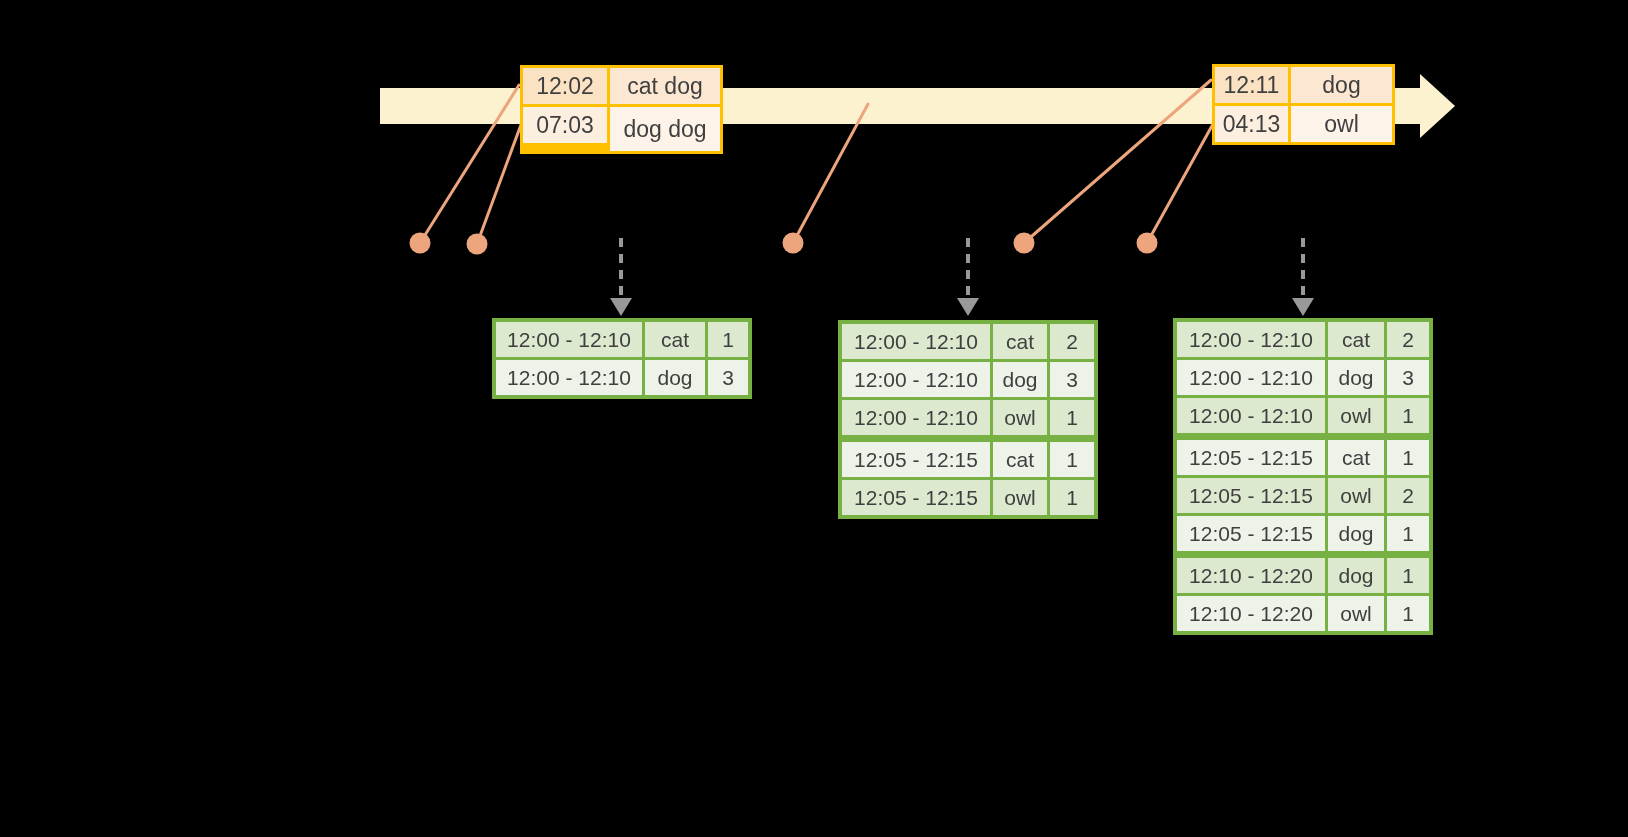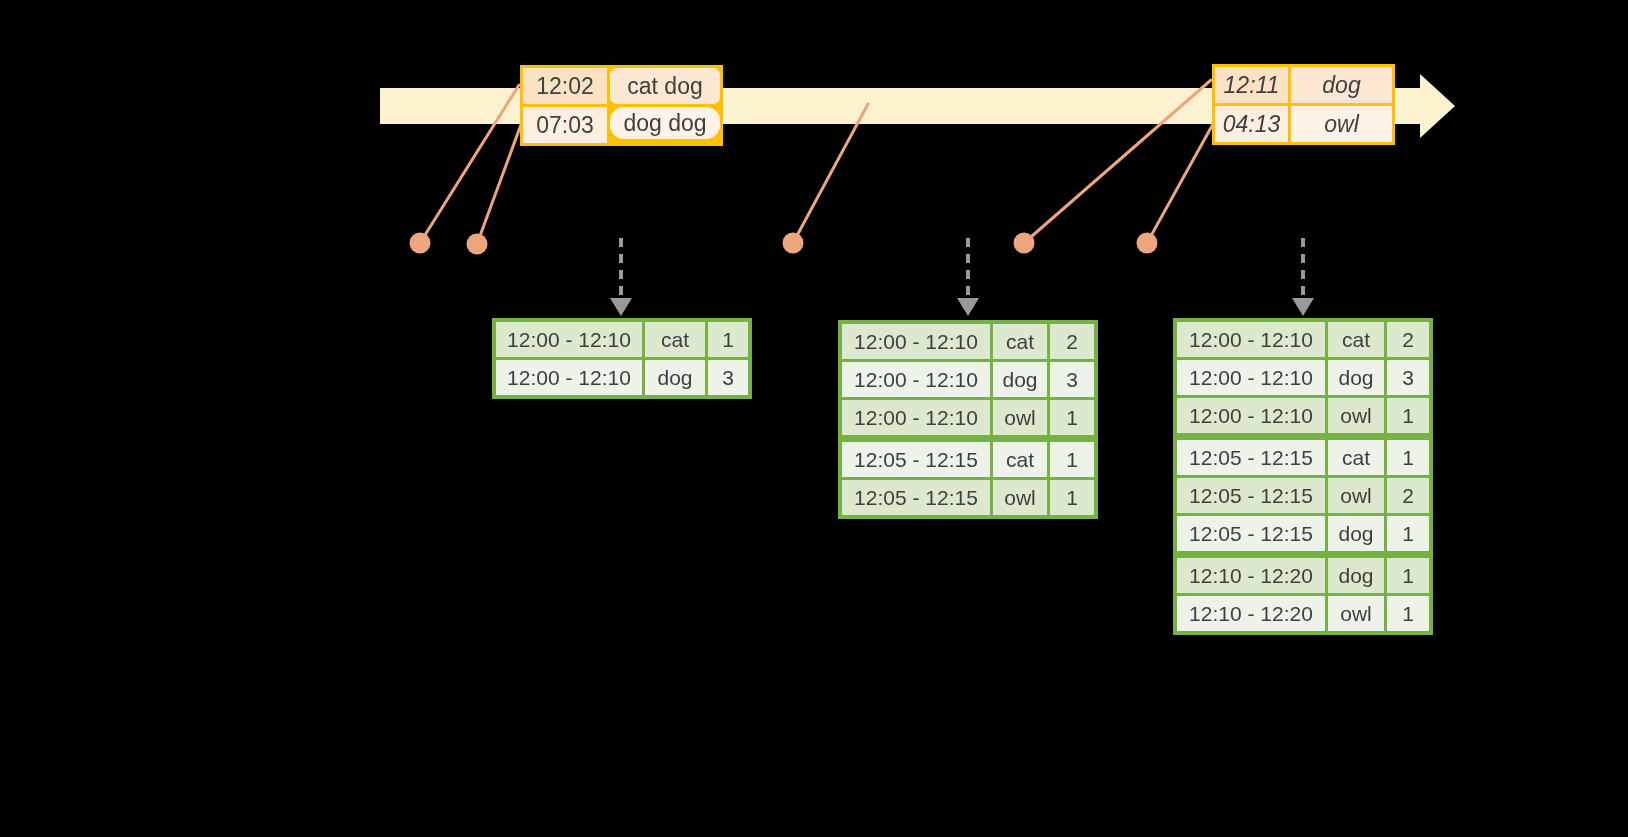--- a/index.html
+++ b/index.html
@@ -52,28 +52,28 @@
     <polygon points="610,298 632,298 621,316" fill="#999999"></polygon>
     <line x1="968" y1="238" x2="968" y2="300" stroke="#999999" stroke-width="4" stroke-dasharray="9 7"></line>
     <polygon points="957,298 979,298 968,316" fill="#999999"></polygon>
     <line x1="1303" y1="238" x2="1303" y2="300" stroke="#999999" stroke-width="4" stroke-dasharray="9 7"></line>
     <polygon points="1292,298 1314,298 1303,316" fill="#999999"></polygon>
   </svg>
 <div id="tables">
     <div class="event-table" style="left: 520px; top: 65px;">
       <div class="trow">
         <div class="cell edark-t" style="width: 84px; height: 36px;">12:02</div>
-        <div class="cell edark-w" style="width: 110px; height: 36px; border-radius: 7px;">cat dog</div>
+        <div class="cell edark-w" style="width: 110px; height: 36px;">cat dog</div>
       </div>
       <div class="trow">
         <div class="cell elight-t" style="width: 84px; height: 36px;">07:03</div>
-        <div class="cell elight-w" style="width: 110px; height: 32px; border-radius: 14px;">dog dog</div>
+        <div class="cell elight-w" style="width: 110px; height: 44px;">dog dog</div>
       </div>
     </div>
-    <div class="event-table" style="left: 1212px; top: 64px; font-style: italic;">
+    <div class="event-table" style="left: 1212px; top: 64px;">
       <div class="trow">
         <div class="cell edark-t" style="width: 73px; height: 36px;">12:11</div>
         <div class="cell edark-w" style="width: 101px; height: 36px;">dog</div>
       </div>
       <div class="trow">
         <div class="cell elight-t" style="width: 73px; height: 36px;">04:13</div>
         <div class="cell elight-w" style="width: 101px; height: 36px;">owl</div>
       </div>
     </div>
     <div class="result-table" style="left: 492px; top: 318px;">

